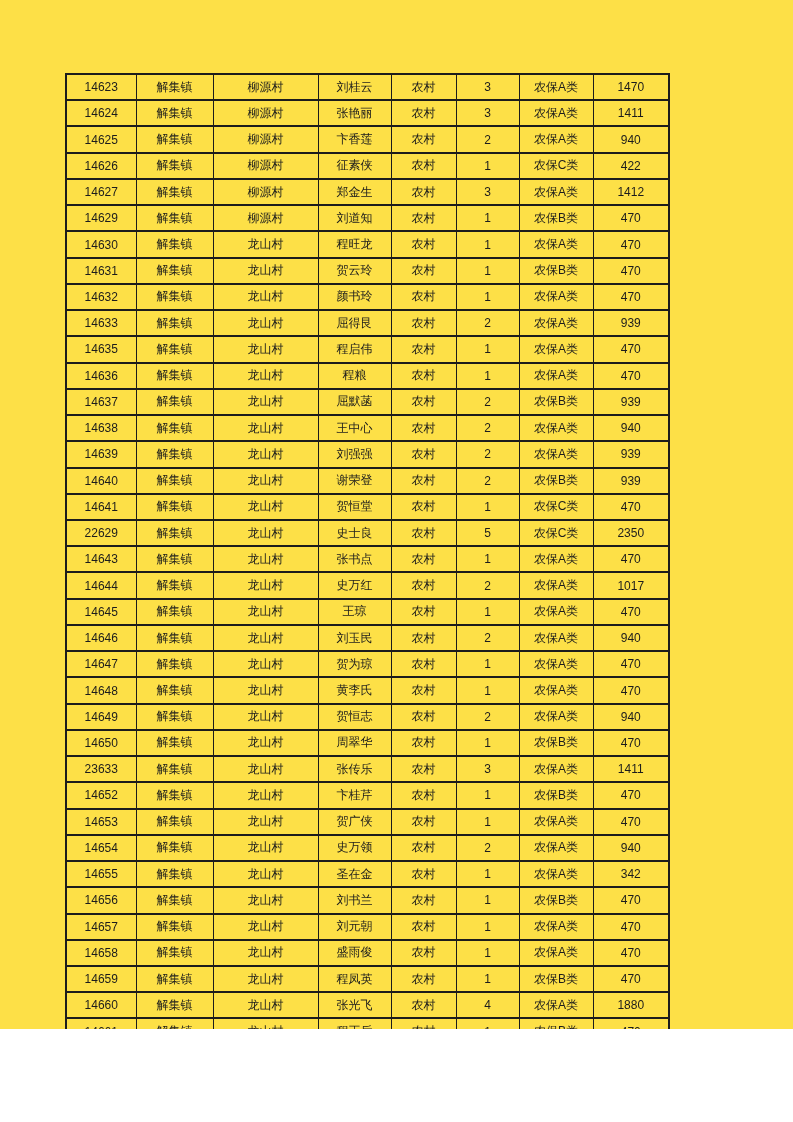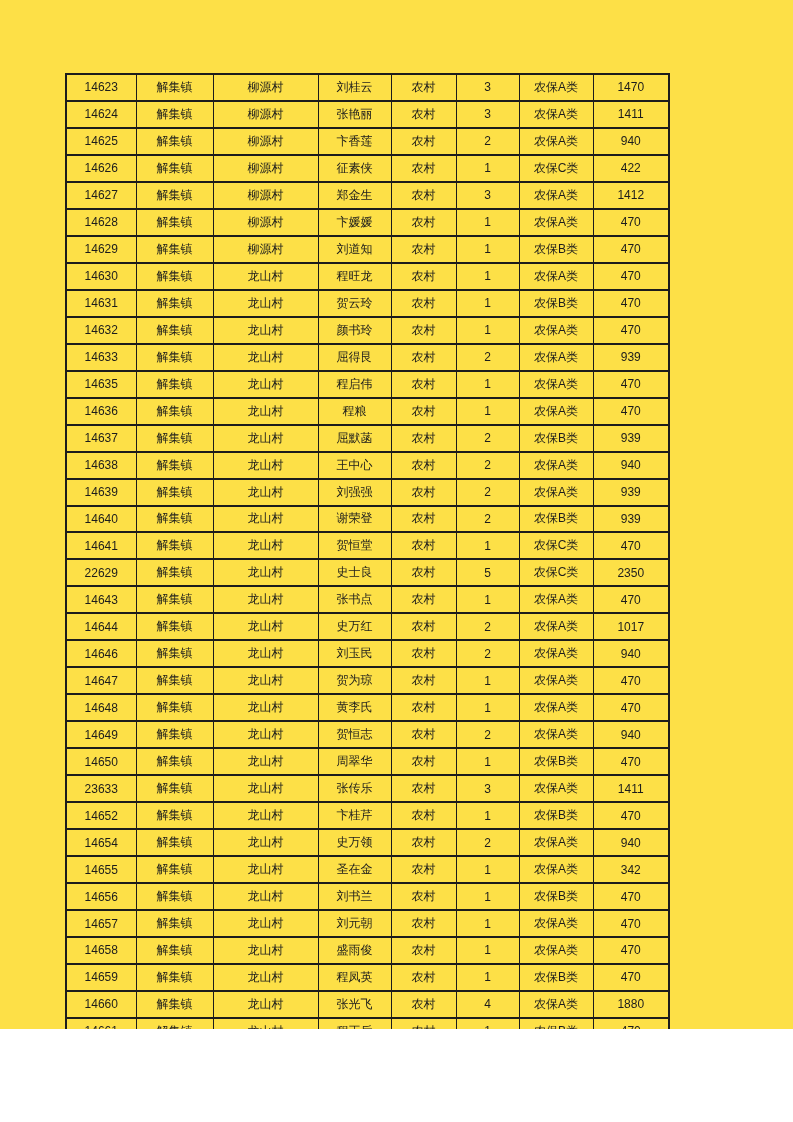--- a/index.html
+++ b/index.html
@@ -99,30 +99,20 @@
           <td>14627</td>
           <td>解集镇</td>
           <td>柳源村</td>
           <td>郑金生</td>
           <td>农村</td>
           <td>3</td>
           <td>农保A类</td>
           <td>1412</td>
         </tr>
         <tr>
-          <td>14628</td>
-          <td>解集镇</td>
-          <td>柳源村</td>
-          <td>卞媛媛</td>
-          <td>农村</td>
-          <td>1</td>
-          <td>农保A类</td>
-          <td>470</td>
-        </tr>
-        <tr>
           <td>14629</td>
           <td>解集镇</td>
           <td>柳源村</td>
           <td>刘道知</td>
           <td>农村</td>
           <td>1</td>
           <td>农保B类</td>
           <td>470</td>
         </tr>
         <tr>
@@ -259,20 +249,30 @@
           <td>14644</td>
           <td>解集镇</td>
           <td>龙山村</td>
           <td>史万红</td>
           <td>农村</td>
           <td>2</td>
           <td>农保A类</td>
           <td>1017</td>
         </tr>
         <tr>
+          <td>14645</td>
+          <td>解集镇</td>
+          <td>龙山村</td>
+          <td>王琼</td>
+          <td>农村</td>
+          <td>1</td>
+          <td>农保A类</td>
+          <td>470</td>
+        </tr>
+        <tr>
           <td>14646</td>
           <td>解集镇</td>
           <td>龙山村</td>
           <td>刘玉民</td>
           <td>农村</td>
           <td>2</td>
           <td>农保A类</td>
           <td>940</td>
         </tr>
         <tr>
@@ -326,20 +326,30 @@
           <td>1411</td>
         </tr>
         <tr>
           <td>14652</td>
           <td>解集镇</td>
           <td>龙山村</td>
           <td>卞桂芹</td>
           <td>农村</td>
           <td>1</td>
           <td>农保B类</td>
+          <td>470</td>
+        </tr>
+        <tr>
+          <td>14653</td>
+          <td>解集镇</td>
+          <td>龙山村</td>
+          <td>贺广侠</td>
+          <td>农村</td>
+          <td>1</td>
+          <td>农保A类</td>
           <td>470</td>
         </tr>
         <tr>
           <td>14654</td>
           <td>解集镇</td>
           <td>龙山村</td>
           <td>史万领</td>
           <td>农村</td>
           <td>2</td>
           <td>农保A类</td>

